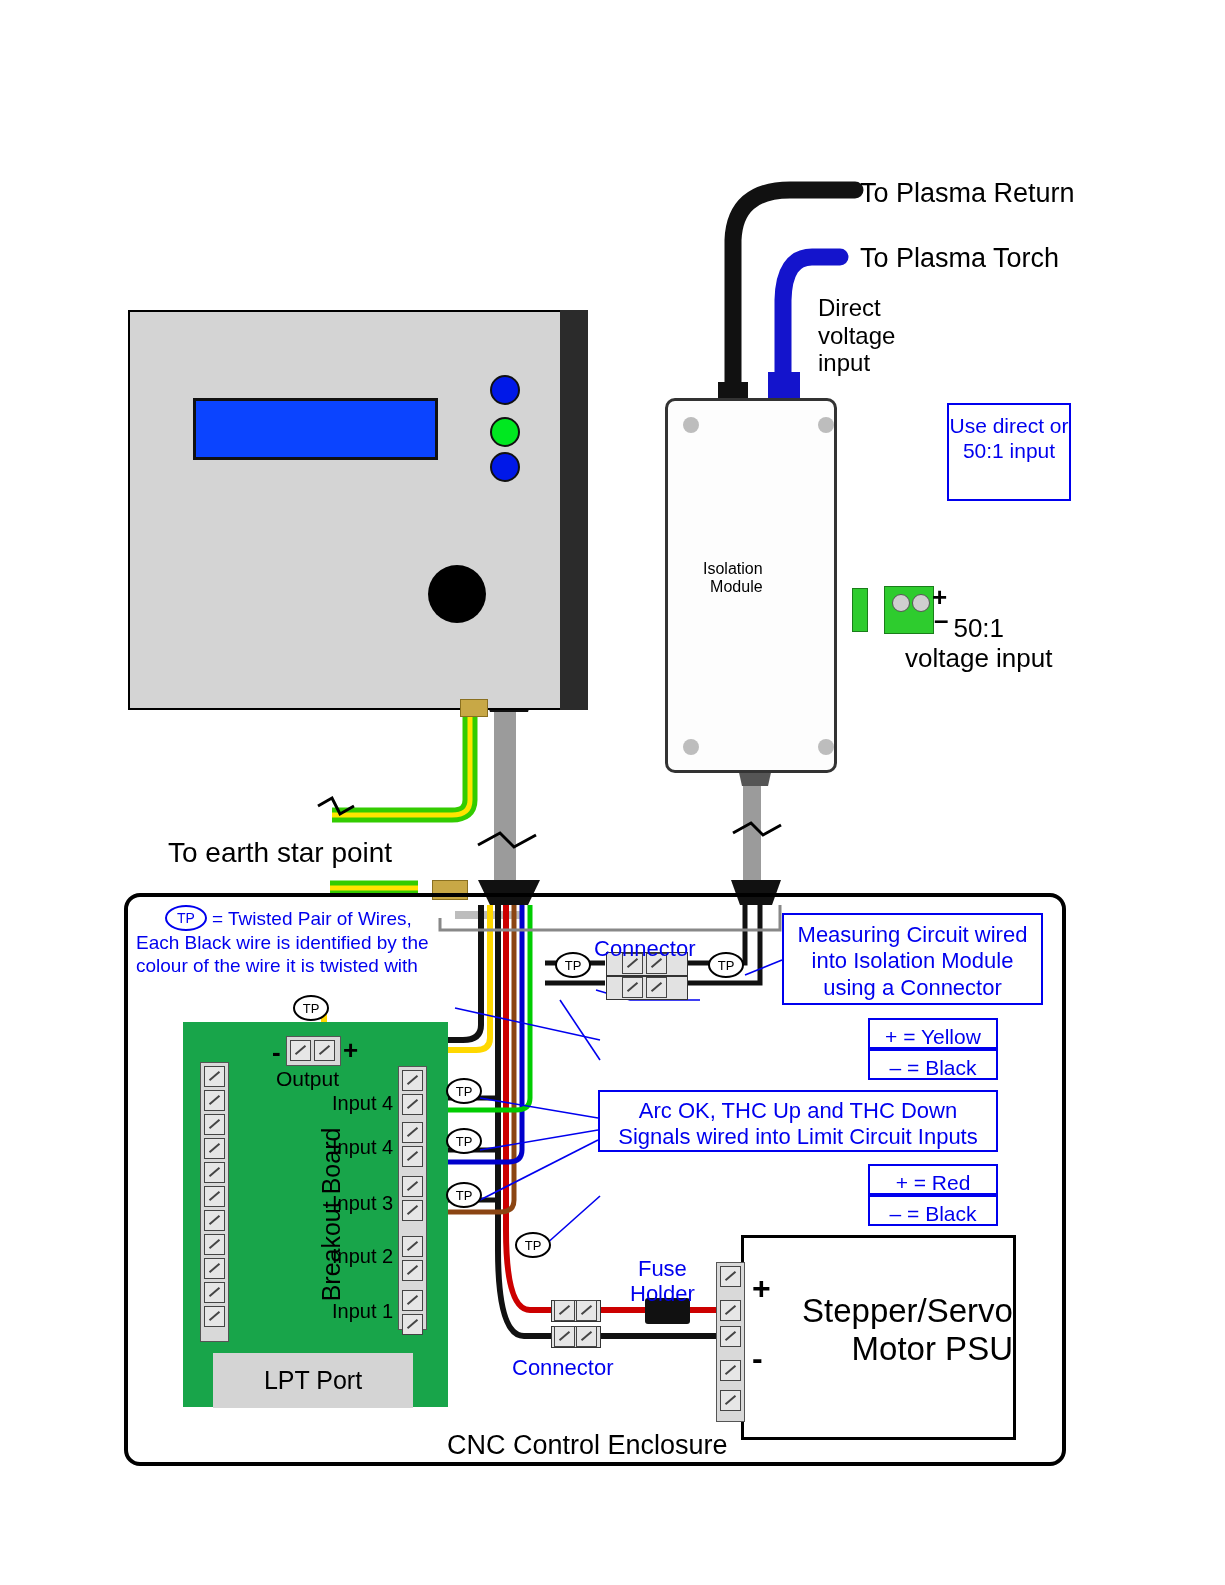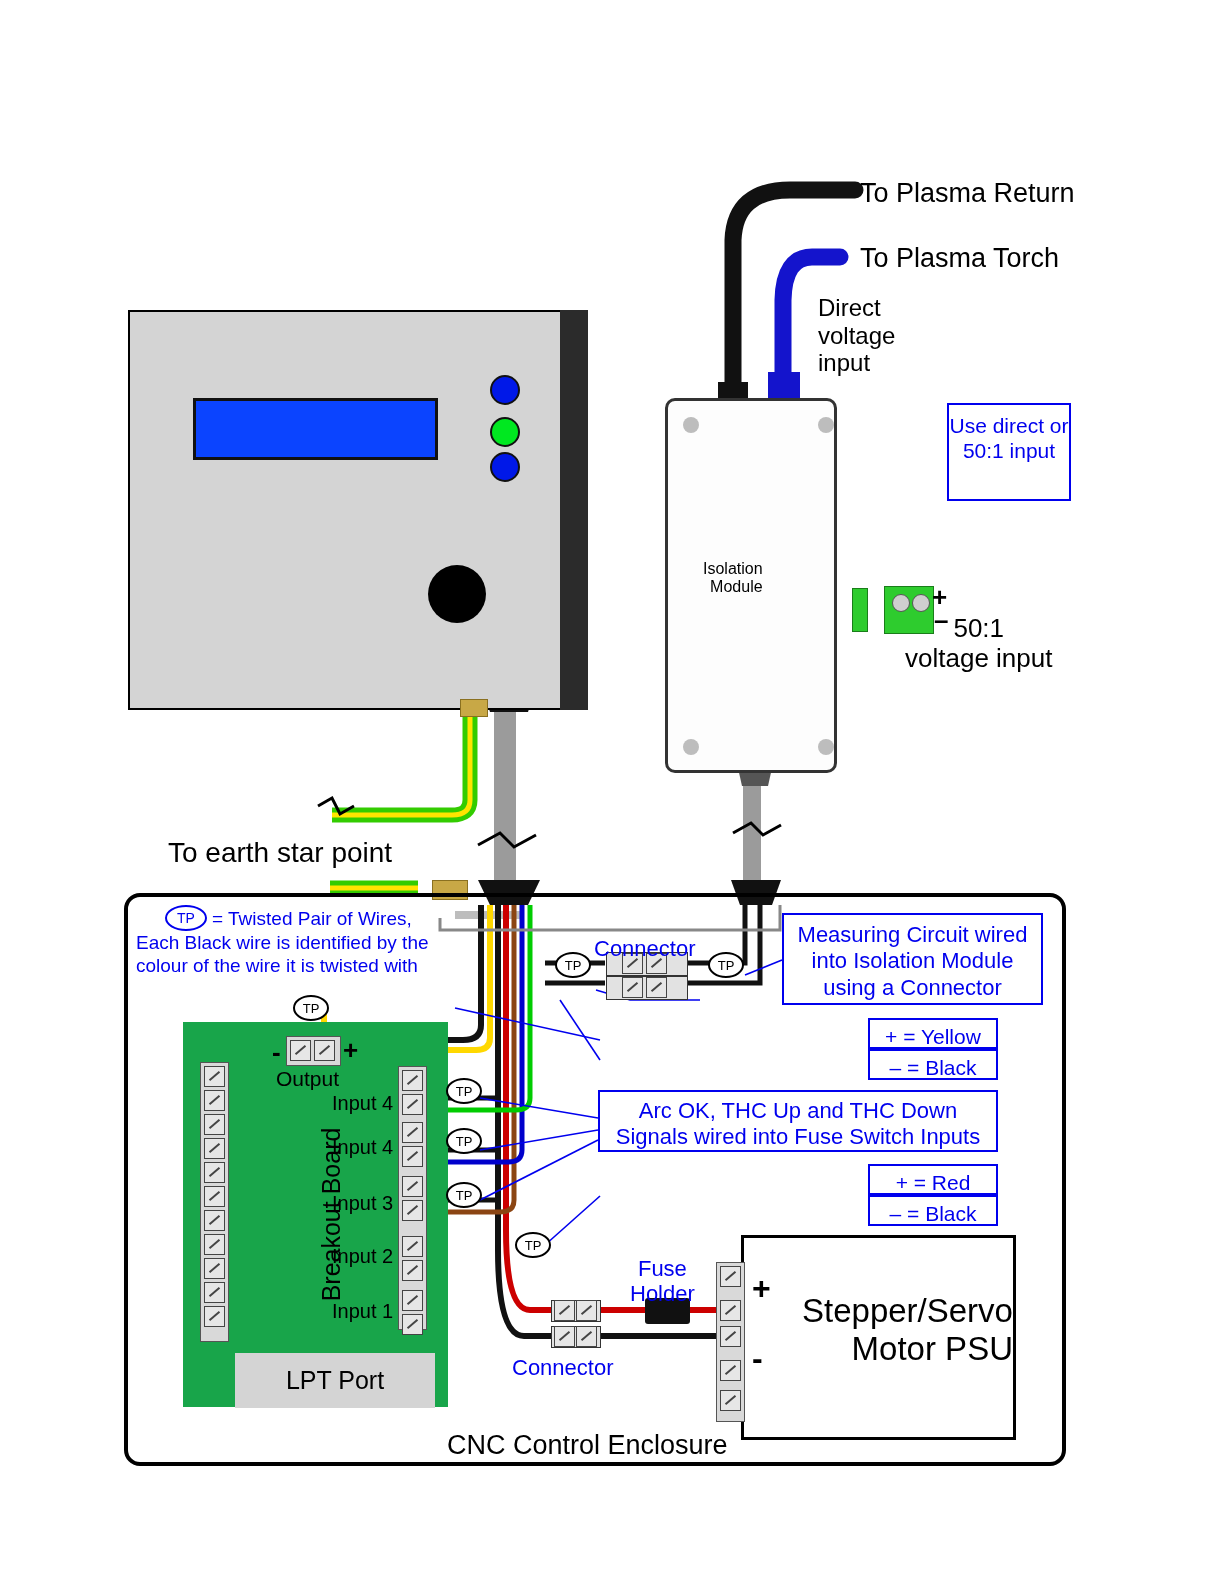--- a/index.html
+++ b/index.html
@@ -102,21 +102,20 @@
     font-size: 25px;
     color: #000;
     white-space: nowrap;
     margin-left: 62px;
   }
   #lpt {
     left: 213px; top: 1353px; width: 200px; height: 55px;
     background: #d4d4d4;
     display: flex; align-items: center; justify-content: center;
     font-size: 25px;
-    margin-left: 22px;
   }
   .term-strip {
     position: absolute;
     background: #d9d9d9;
     border: 1px solid #555;
     box-sizing: border-box;
   }
   .term-cell {
     position: absolute;
     width: 21px; height: 21px;
@@ -371,18 +370,18 @@
 50:1 input</div>
 
   <div class="bbox" style="left:782px;top:913px;width:261px;height:92px;font-size:22px;padding-top:7px;">Measuring Circuit wired
 into Isolation Module
 using a Connector</div>
 
   <div class="bbox" style="left:868px;top:1018px;width:130px;height:31px;font-size:21px;padding-top:4px;">+ = Yellow</div>
   <div class="bbox" style="left:868px;top:1049px;width:130px;height:31px;font-size:21px;padding-top:4px;">–  = Black</div>
 
   <div class="bbox" style="left:598px;top:1090px;width:400px;height:62px;font-size:22px;padding-top:6px;">Arc OK, THC Up and THC Down
-Signals wired into Fuse Switch Inputs</div>
+Signals wired into Limit Circuit Inputs</div>
 
   <div class="bbox" style="left:868px;top:1164px;width:130px;height:31px;font-size:21px;padding-top:4px;">+ = Red</div>
   <div class="bbox" style="left:868px;top:1195px;width:130px;height:31px;font-size:21px;padding-top:4px;">–  = Black</div>
 
 </div>
 
 </body></html>

